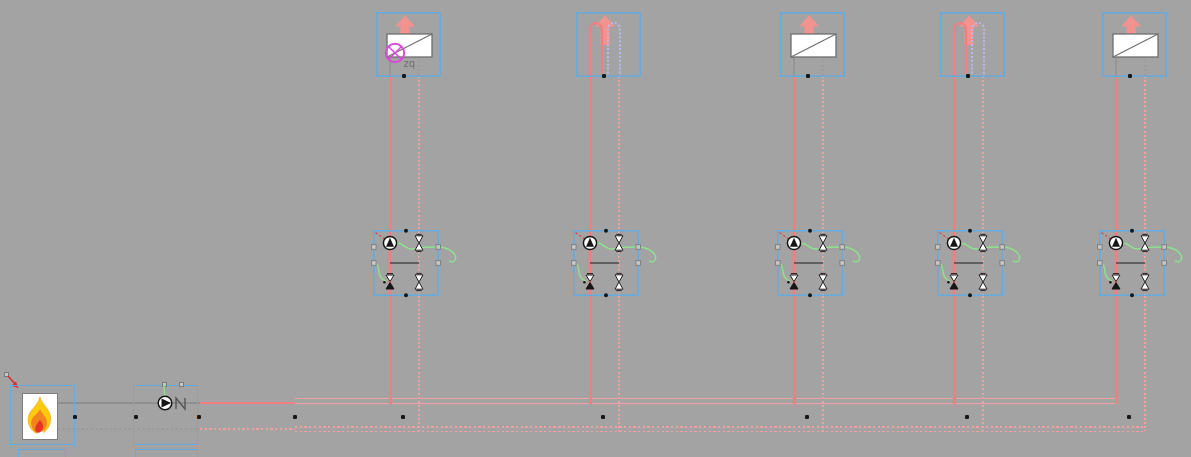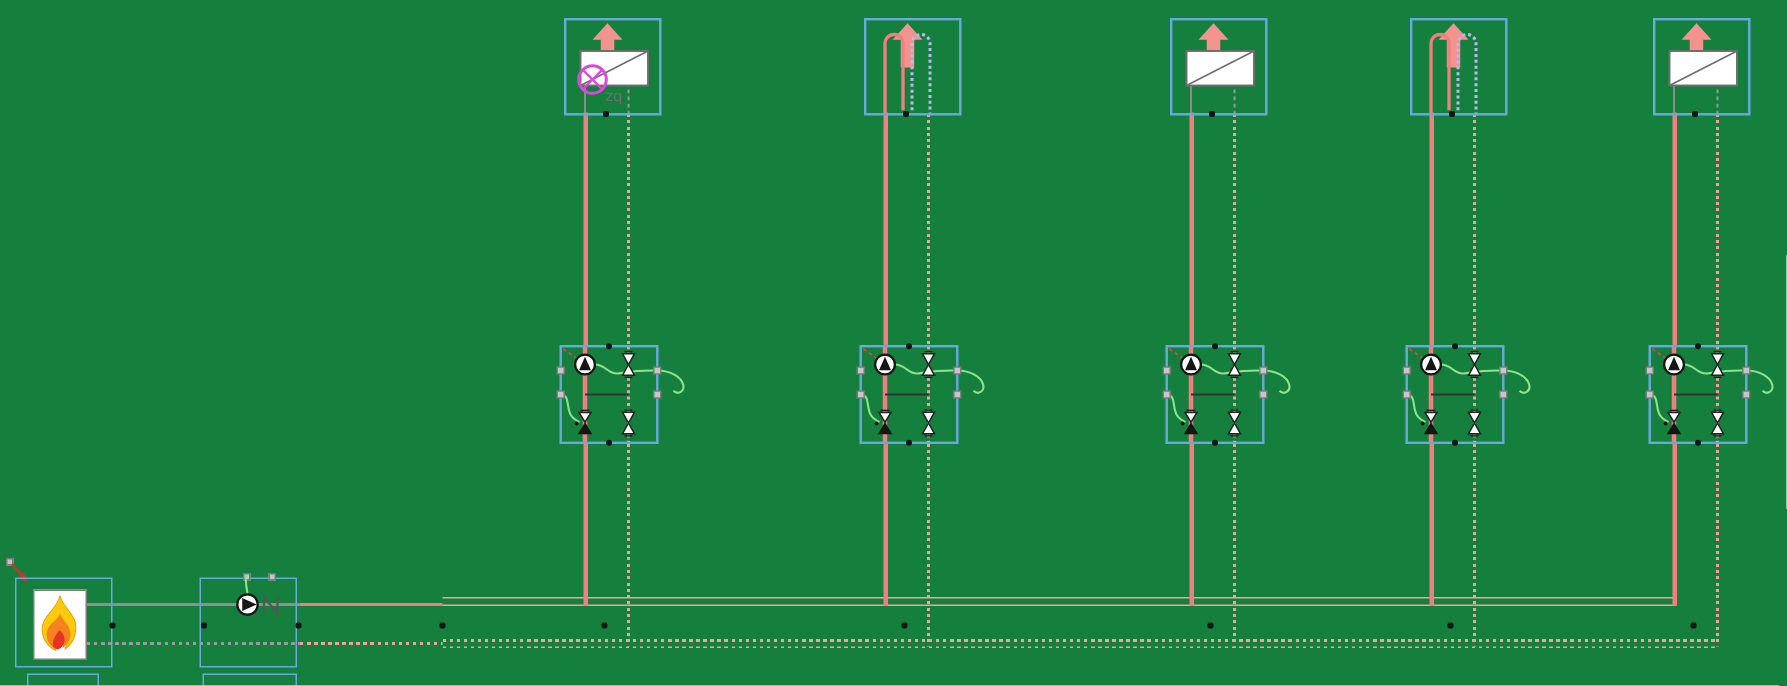--- a/index.html
+++ b/index.html
@@ -1,16 +1,16 @@
 <!DOCTYPE html>
 <html style="--blue: #69aadd; --pipe: #f17e83; --pipeL: #f4a0a3; --arrow: #f2938f; --magenta: #da4ada; --wire: #8ee28e; --coil: #b9b9ef; --graysym: #6f6f6f; --flame_outer: #fecb0a; --flame_mid: #f58220; --flame_core: #e63324;"><head>
 <meta charset="utf-8">
 <style>
   html,body{margin:0;padding:0;background:#fff;}
-  #canvas{position:relative;width:1191px;height:457px;background:#15803d;overflow:hidden;
+  #canvas{position:relative;width:1191px;height:457px;background:#a3a3a3;overflow:hidden;
           font-family:"DejaVu Sans",sans-serif;}
   .abs{position:absolute;}
   .bluebox{position:absolute;border:1.6px solid var(--blue);box-sizing:border-box;background:transparent;}
   .dot{position:absolute;width:4px;height:4px;background:#161616;border-radius:1.3px;}
   .sq{position:absolute;width:5px;height:5px;background:#c6c6c6;border:1px solid #7a7a7a;box-sizing:border-box;}
   .hline{position:absolute;height:1.5px;background:var(--pipe);}
   .grayline{position:absolute;height:1.4px;background:#8f8f8f;}
   .supplymain{position:absolute;box-sizing:border-box;height:5.8px;
               border-top:1.6px solid var(--pipeL);border-bottom:1.6px solid var(--pipeL);}
   .hdash{position:absolute;height:1.7px;

